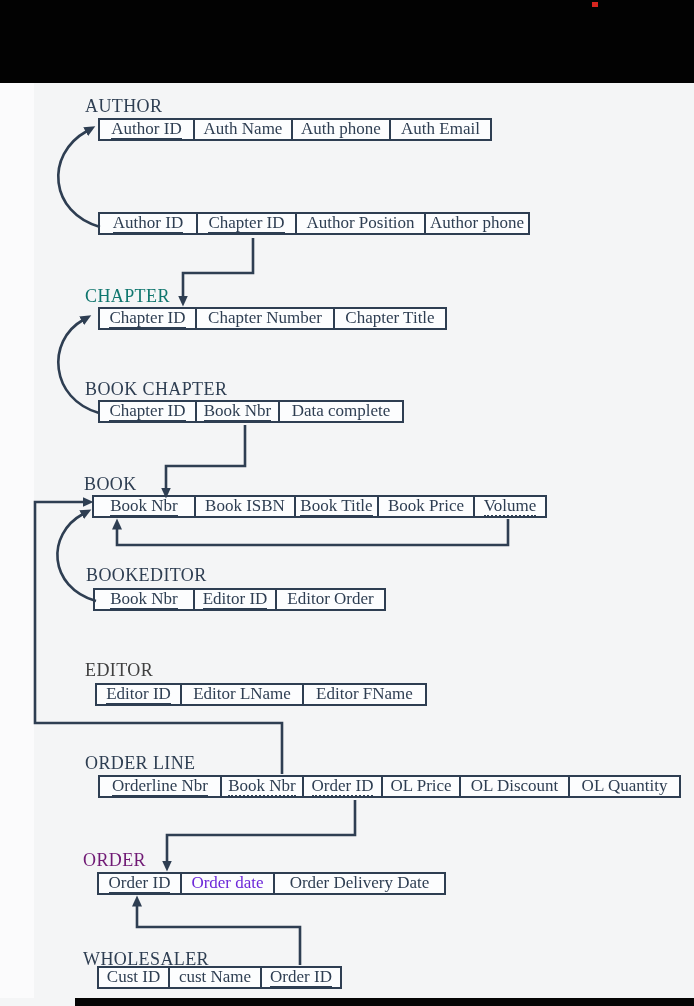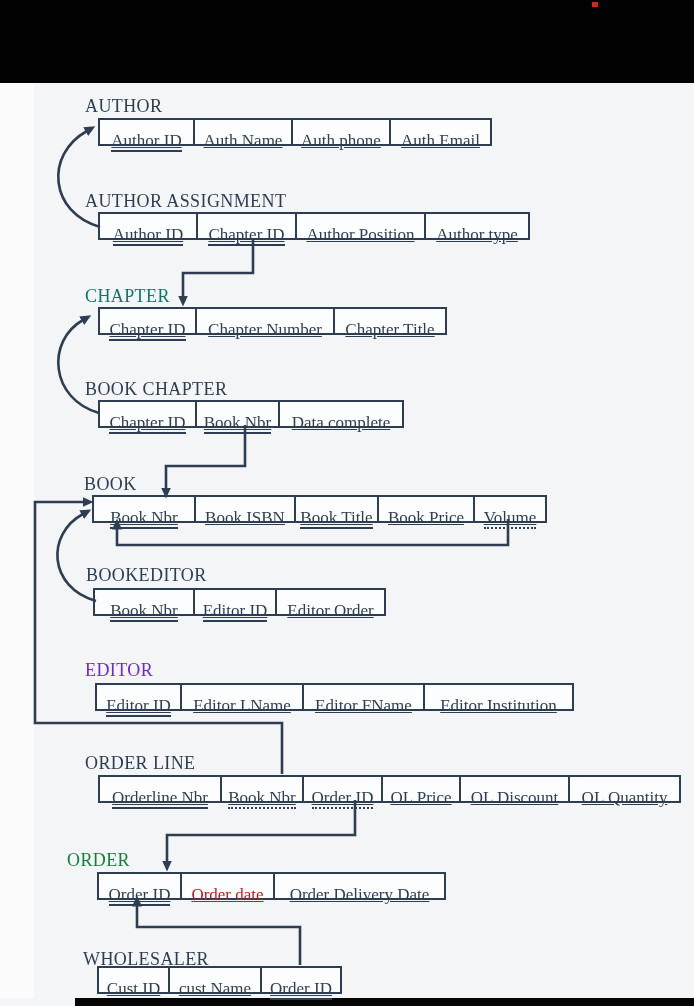--- a/index.html
+++ b/index.html
@@ -17,21 +17,21 @@
     position:absolute;font-size:18px;line-height:18px;letter-spacing:0.4px;
     white-space:nowrap;
   }
   .erow{
     position:absolute;display:flex;box-sizing:border-box;
     border:2px solid;background:#fcfdfe;
   }
   .cell{
     box-sizing:border-box;flex:0 0 auto;height:19px;line-height:18px;
     font-size:17px;text-align:center;white-space:nowrap;overflow:visible;
-    border-right:2px solid;padding:12px 1px;text-decoration:underline;
+    border-right:2px solid;padding:0 1px;
   }
   .cell:last-child{border-right:none;border-radius:9px;}
   .u-solid{border-bottom:2px solid;padding-bottom:0;}
   .u-dotted{border-bottom:2px dotted;padding-bottom:0;}
   svg.overlay{position:absolute;left:0;top:0;pointer-events:none;}
 </style>
 </head>
 <body>
 
 <div class="topbar">
@@ -41,26 +41,25 @@
 <div class="bottombar"></div>
 
 <div class="canvas" id="diagram">
     <div class="entity-label" style="left: 85px; top: 97px; color: rgb(46, 62, 82);">AUTHOR</div>
     <div class="erow" style="left: 98px; top: 118px; border-color: rgb(46, 62, 82);">
       <div class="cell" style="width: 95px; border-right-color: rgb(46, 62, 82); color: rgb(46, 62, 82);"><span class="u-solid" style="border-bottom-color: rgb(46, 62, 82);">Author ID</span></div>
       <div class="cell" style="width: 98px; border-right-color: rgb(46, 62, 82); color: rgb(46, 62, 82);"><span style="border-bottom-color: rgb(46, 62, 82);">Auth Name</span></div>
       <div class="cell" style="width: 98px; border-right-color: rgb(46, 62, 82); color: rgb(46, 62, 82);"><span style="border-bottom-color: rgb(46, 62, 82); margin-top: 20px;">Auth phone</span></div>
       <div class="cell" style="width: 99px; border-right-color: rgb(46, 62, 82); color: rgb(46, 62, 82);"><span style="border-bottom-color: rgb(46, 62, 82);">Auth Email</span></div>
     </div>
-    <div class="entity-label" style="left: 85px; top: 192px; color: rgb(46, 62, 82);">AUTHOR ASSIGNMENT</div>
     <div class="erow" style="left: 98px; top: 212px; border-color: rgb(46, 62, 82);">
       <div class="cell" style="width: 98px; border-right-color: rgb(46, 62, 82); color: rgb(46, 62, 82);"><span class="u-solid" style="border-bottom-color: rgb(46, 62, 82);">Author ID</span></div>
       <div class="cell" style="width: 99px; border-right-color: rgb(46, 62, 82); color: rgb(46, 62, 82);"><span class="u-solid" style="border-bottom-color: rgb(46, 62, 82);">Chapter ID</span></div>
       <div class="cell" style="width: 129px; border-right-color: rgb(46, 62, 82); color: rgb(46, 62, 82);"><span style="border-bottom-color: rgb(46, 62, 82);">Author Position</span></div>
-      <div class="cell" style="width: 102px; border-right-color: rgb(46, 62, 82); color: rgb(46, 62, 82);"><span style="border-bottom-color: rgb(46, 62, 82);">Author type</span></div>
+      <div class="cell" style="width: 102px; border-right-color: rgb(46, 62, 82); color: rgb(46, 62, 82);"><span style="border-bottom-color: rgb(46, 62, 82);">Author phone</span></div>
     </div>
     <div class="entity-label" style="left: 85px; top: 287px; color: #0f766e;">CHAPTER</div>
     <div class="erow" style="left: 98px; top: 307px; border-color: rgb(46, 62, 82);">
       <div class="cell" style="width: 97px; border-right-color: rgb(46, 62, 82); color: rgb(46, 62, 82);"><span class="u-solid" style="border-bottom-color: rgb(46, 62, 82);">Chapter ID</span></div>
       <div class="cell" style="width: 138px; border-right-color: rgb(46, 62, 82); color: rgb(46, 62, 82);"><span style="border-bottom-color: rgb(46, 62, 82);">Chapter Number</span></div>
       <div class="cell" style="width: 110px; border-right-color: rgb(46, 62, 82); color: rgb(46, 62, 82);"><span style="border-bottom-color: rgb(46, 62, 82);">Chapter Title</span></div>
     </div>
     <div class="entity-label" style="left: 85px; top: 380px; color: rgb(46, 62, 82);">BOOK CHAPTER</div>
     <div class="erow" style="left: 98px; top: 400px; border-color: rgb(46, 62, 82);">
       <div class="cell" style="width: 97px; border-right-color: rgb(46, 62, 82); color: rgb(46, 62, 82);"><span class="u-solid" style="border-bottom-color: rgb(46, 62, 82);">Chapter ID</span></div>
@@ -74,40 +73,39 @@
       <div class="cell" style="width: 83px; border-right-color: rgb(46, 62, 82); color: rgb(46, 62, 82);"><span class="u-solid" style="border-bottom-color: rgb(46, 62, 82);">Book Title</span></div>
       <div class="cell" style="width: 96px; border-right-color: rgb(46, 62, 82); color: rgb(46, 62, 82);"><span style="border-bottom-color: rgb(46, 62, 82);">Book Price</span></div>
       <div class="cell" style="width: 70px; border-right-color: rgb(46, 62, 82); color: rgb(46, 62, 82);"><span class="u-dotted" style="border-bottom-color: rgb(46, 62, 82);">Volume</span></div>
     </div>
     <div class="entity-label" style="left: 86px; top: 566px; color: rgb(46, 62, 82);">BOOKEDITOR</div>
     <div class="erow" style="left: 93px; top: 588px; border-color: rgb(46, 62, 82);">
       <div class="cell" style="width: 100px; border-right-color: rgb(46, 62, 82); color: rgb(46, 62, 82);"><span class="u-solid" style="border-bottom-color: rgb(46, 62, 82);">Book Nbr</span></div>
       <div class="cell" style="width: 82px; border-right-color: rgb(46, 62, 82); color: rgb(46, 62, 82);"><span class="u-solid" style="border-bottom-color: rgb(46, 62, 82);">Editor ID</span></div>
       <div class="cell" style="width: 107px; border-right-color: rgb(46, 62, 82); color: rgb(46, 62, 82);"><span style="border-bottom-color: rgb(46, 62, 82);">Editor Order</span></div>
     </div>
-    <div class="entity-label" style="left: 85px; top: 661px; color: #6d28d9;">EDITOR</div>
+    <div class="entity-label" style="left: 85px; top: 661px; color: #404040;">EDITOR</div>
     <div class="erow" style="left: 95px; top: 683px; border-color: rgb(46, 62, 82);">
       <div class="cell" style="width: 85px; border-right-color: rgb(46, 62, 82); color: rgb(46, 62, 82);"><span class="u-solid" style="border-bottom-color: rgb(46, 62, 82);">Editor ID</span></div>
       <div class="cell" style="width: 122px; border-right-color: rgb(46, 62, 82); color: rgb(46, 62, 82);"><span style="border-bottom-color: rgb(46, 62, 82);">Editor LName</span></div>
       <div class="cell" style="width: 121px; border-right-color: rgb(46, 62, 82); color: rgb(46, 62, 82);"><span style="border-bottom-color: rgb(46, 62, 82);">Editor FName</span></div>
-      <div class="cell" style="width: 147px; border-right-color: rgb(46, 62, 82); color: rgb(46, 62, 82);"><span style="border-bottom-color: rgb(46, 62, 82);">Editor Institution</span></div>
     </div>
     <div class="entity-label" style="left: 85px; top: 754px; color: rgb(46, 62, 82);">ORDER LINE</div>
     <div class="erow" style="left: 98px; top: 775px; border-color: rgb(46, 62, 82);">
       <div class="cell" style="width: 122px; border-right-color: rgb(46, 62, 82); color: rgb(46, 62, 82);"><span class="u-solid" style="border-bottom-color: rgb(46, 62, 82);">Orderline Nbr</span></div>
       <div class="cell" style="width: 82px; border-right-color: rgb(46, 62, 82); color: rgb(46, 62, 82);"><span class="u-dotted" style="border-bottom-color: rgb(46, 62, 82);">Book Nbr</span></div>
       <div class="cell" style="width: 79px; border-right-color: rgb(46, 62, 82); color: rgb(46, 62, 82);"><span class="u-dotted" style="border-bottom-color: rgb(46, 62, 82);">Order ID</span></div>
       <div class="cell" style="width: 78px; border-right-color: rgb(46, 62, 82); color: rgb(46, 62, 82);"><span style="border-bottom-color: rgb(46, 62, 82);">OL Price</span></div>
       <div class="cell" style="width: 109px; border-right-color: rgb(46, 62, 82); color: rgb(46, 62, 82);"><span style="border-bottom-color: rgb(46, 62, 82);">OL Discount</span></div>
       <div class="cell" style="width: 109px; border-right-color: rgb(46, 62, 82); color: rgb(46, 62, 82);"><span style="border-bottom-color: rgb(46, 62, 82);">OL Quantity</span></div>
     </div>
-    <div class="entity-label" style="left: 67px; top: 851px; color: #15803d;">ORDER</div>
+    <div class="entity-label" style="left: 83px; top: 851px; color: #701a75;">ORDER</div>
     <div class="erow" style="left: 97px; top: 872px; border-color: rgb(46, 62, 82);">
       <div class="cell" style="width: 83px; border-right-color: rgb(46, 62, 82); color: rgb(46, 62, 82);"><span class="u-solid" style="border-bottom-color: rgb(46, 62, 82);">Order ID</span></div>
-      <div class="cell" style="width: 93px; border-right-color: rgb(46, 62, 82); color: #b91c1c;"><span style="border-bottom-color: rgb(46, 62, 82);">Order date</span></div>
+      <div class="cell" style="width: 93px; border-right-color: rgb(46, 62, 82); color: #6d28d9;"><span style="border-bottom-color: rgb(46, 62, 82);">Order date</span></div>
       <div class="cell" style="width: 169px; border-right-color: rgb(46, 62, 82); color: rgb(46, 62, 82);"><span style="border-bottom-color: rgb(46, 62, 82);">Order Delivery Date</span></div>
     </div>
     <div class="entity-label" style="left: 83px; top: 950px; color: rgb(46, 62, 82);">WHOLESALER</div>
     <div class="erow" style="left: 97px; top: 966px; border-color: rgb(46, 62, 82);">
       <div class="cell" style="width: 71px; border-right-color: rgb(46, 62, 82); color: rgb(46, 62, 82);"><span style="border-bottom-color: rgb(46, 62, 82);">Cust ID</span></div>
       <div class="cell" style="width: 92px; border-right-color: rgb(46, 62, 82); color: rgb(46, 62, 82);"><span style="border-bottom-color: rgb(46, 62, 82);">cust Name</span></div>
       <div class="cell" style="width: 78px; border-right-color: rgb(46, 62, 82); color: rgb(46, 62, 82);"><span class="u-solid" style="border-bottom-color: rgb(46, 62, 82);">Order ID</span></div>
     </div>
   </div>
 

